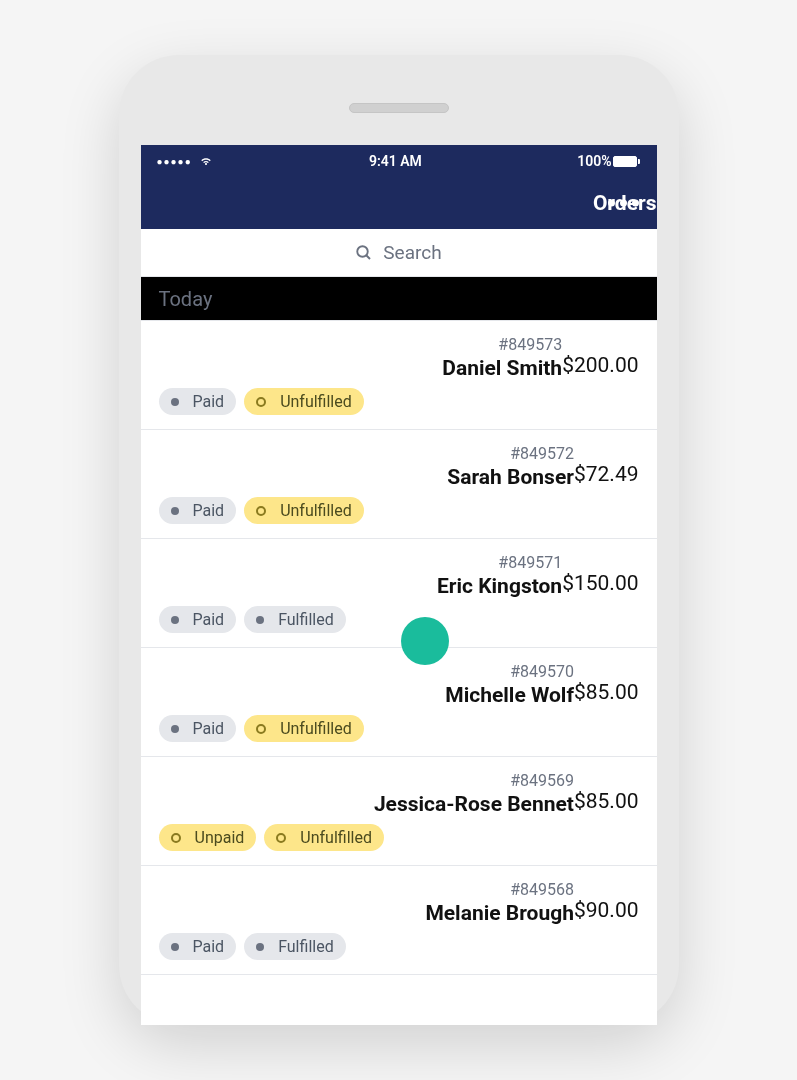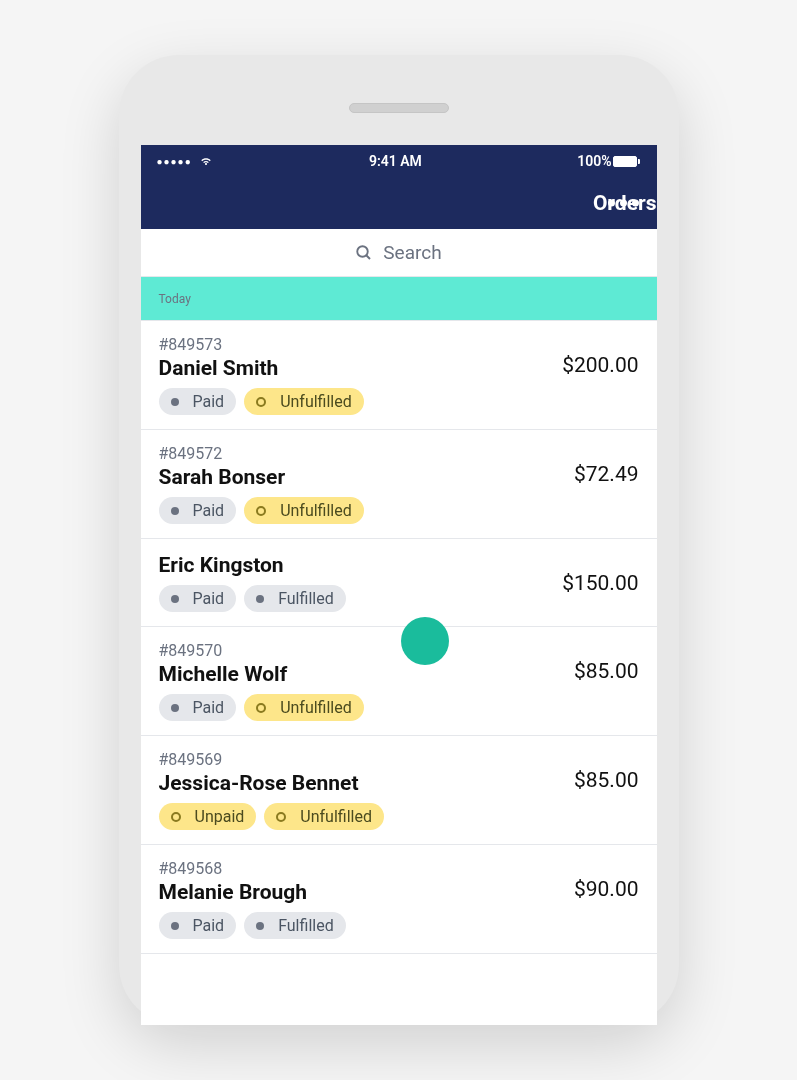--- a/index.html
+++ b/index.html
@@ -93,36 +93,37 @@
       gap: 10px;
       color: #6b7280;
       font-size: 19px;
       cursor: text;
     }
     .search-icon {
       width: 18px; height: 18px;
     }
     .section-header {
       height: 44px;
-      background: #5eead4;
+      background: #000000;
       border-bottom: 1px solid #e5e7eb;
       display: flex;
       align-items: center;
       padding: 0 18px;
       color: #6b7280;
-      font-size: 12px;
+      font-size: 20px;
     }
     .order-list { background: #fff; }
     .order-item {
       padding: 14px 18px;
       border-bottom: 1px solid #e5e7eb;
       display: flex;
       justify-content: space-between;
       align-items: flex-start;
       cursor: pointer;
+      text-align: right;
     }
     .order-left { flex: 1; }
     .order-number { color: #6b7280; font-size: 16px; margin-bottom: 2px; }
     .order-name { font-size: 21px; font-weight: 700; color: #111; margin-bottom: 8px; }
     .order-badges { display: flex; gap: 8px; }
     .badge {
       display: inline-flex; align-items: center; gap: 14px;
       padding: 4px 12px; border-radius: 14px;
       font-size: 16px;
     }
@@ -221,20 +222,21 @@
               <span class="badge badge-yellow">
                 <span class="ring"></span>
                 <span>Unfulfilled</span>
               </span>
             </div>
           </div>
           <div class="order-amount">$72.49</div>
         </div>
         <div class="order-item">
           <div class="order-left">
+            <div class="order-number">#849571</div>
             <div class="order-name">Eric Kingston</div>
             <div class="order-badges">
               <span class="badge badge-gray">
                 <span class="dot"></span>
                 <span>Paid</span>
               </span>
               <span class="badge badge-gray">
                 <span class="dot"></span>
                 <span>Fulfilled</span>
               </span>

